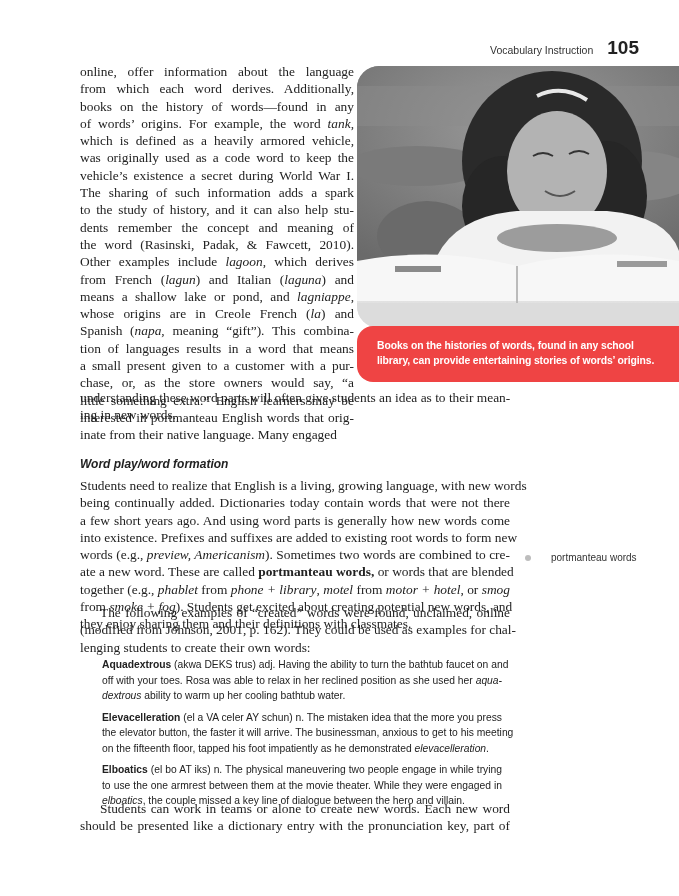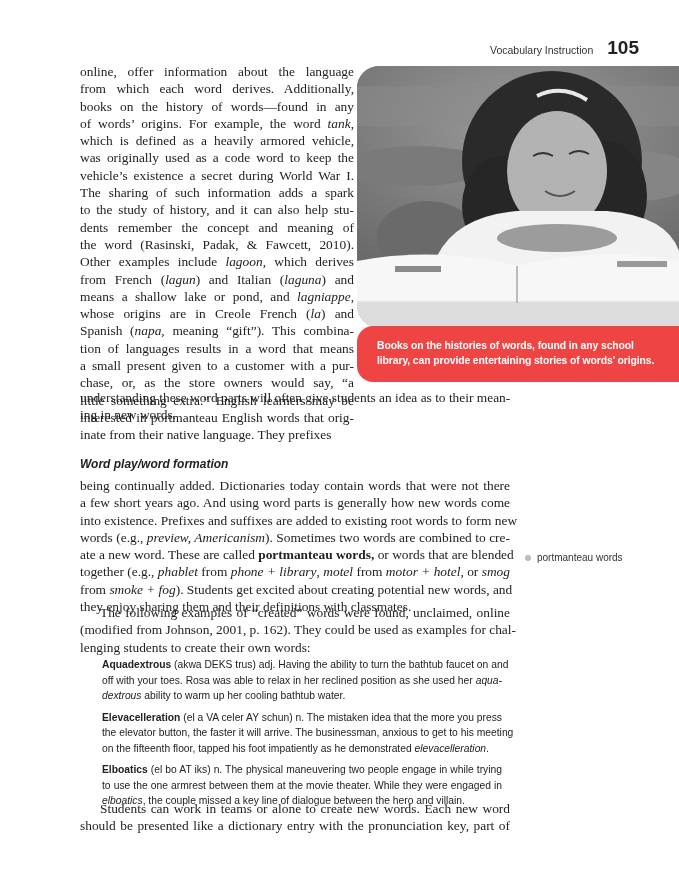--- a/index.html
+++ b/index.html
@@ -18,21 +18,21 @@
   .full-text { position: absolute; left: 80px; width: 430px; font-size: 13.4px; line-height: 17.3px; }
   .full-text .line { white-space: nowrap; }
 
   .photo { position: absolute; left: 357px; top: 66px; width: 322px; height: 262px; border-radius: 22px 0 0 22px; overflow: hidden;
            background: linear-gradient(180deg, #8a8a8a 0%, #7a7a7a 40%, #6e6e6e 62%, #bdbdbd 72%, #e6e6e6 85%, #d8d8d8 100%); }
   .caption-box { position: absolute; left: 357px; top: 326px; width: 322px; height: 56px; background: #ef4444; border-radius: 16px 0 0 16px; }
   .caption-box .caption { position: absolute; left: 20px; top: 12px; right: 20px; color: #ffffff; font-size: 10.4px; line-height: 15px; font-weight: bold; letter-spacing: -0.1px; }
 
   .heading { position: absolute; left: 80px; top: 457px; font-size: 12px; font-style: italic; font-weight: bold; color: #222; }
 
-  .margin-note { position: absolute; left: 525px; top: 552px; font-size: 10px; color: #333; display: flex; align-items: center; gap: 6px; }
+  .margin-note { position: absolute; left: 525px; top: 552px; font-size: 10px; color: #333; display: flex; align-items: center; gap: 20px; }
   .margin-note .dot { width: 6px; height: 6px; border-radius: 50%; background: #bdbdbd; display: inline-block; }
 
   .examples { position: absolute; left: 102px; width: 400px; font-size: 10.3px; line-height: 15.5px; color: #222; }
   .examples .entry { margin-bottom: 6px; }
   .examples .line { text-align-last: justify; }
   .examples .line.last { text-align-last: left; }
   b.term { font-weight: bold; }
   i { font-style: italic; }
 </style>
 </head>
@@ -58,21 +58,21 @@
     <span class="line">Other examples include <i>lagoon</i>, which derives</span>
     <span class="line">from French (<i>lagun</i>) and Italian (<i>laguna</i>) and</span>
     <span class="line">means a shallow lake or pond, and <i>lagniappe</i>,</span>
     <span class="line">whose origins are in Creole French (<i>la</i>) and</span>
     <span class="line">Spanish (<i>napa</i>, meaning “gift”). This combina-</span>
     <span class="line">tion of languages results in a word that means</span>
     <span class="line">a small present given to a customer with a pur-</span>
     <span class="line">chase, or, as the store owners would say, “a</span>
     <span class="line">little something extra.” English learners may be</span>
     <span class="line">interested in portmanteau English words that orig-</span>
-    <span class="line last">inate from their native language. They prefixes</span>
+    <span class="line last">inate from their native language. Many engaged</span>
   </div>
 
 <div class="photo">
   <svg width="322" height="262" viewBox="0 0 322 262">
     <defs>
       <radialGradient id="bg" cx="0.5" cy="0.3" r="0.8">
         <stop offset="0" stop-color="#9a9a9a"></stop>
         <stop offset="1" stop-color="#6a6a6a"></stop>
       </radialGradient>
     </defs>
@@ -109,20 +109,21 @@
 </div>
 
 <div class="full-text serif" style="top: 389px;" id="cont-text">
     <span class="line">understanding these word parts will often give students an idea as to their mean-</span>
     <span class="line last">ing in new words.</span>
   </div>
 
 <div class="heading sans">Word play/word formation</div>
 
 <div class="full-text serif" style="top: 477px;" id="section-text">
+    <span class="line">Students need to realize that English is a living, growing language, with new words</span>
     <span class="line">being continually added. Dictionaries today contain words that were not there</span>
     <span class="line">a few short years ago. And using word parts is generally how new words come</span>
     <span class="line">into existence. Prefixes and suffixes are added to existing root words to form new</span>
     <span class="line">words (e.g., <i>preview, Americanism</i>). Sometimes two words are combined to cre-</span>
     <span class="line">ate a new word. These are called <b class="term">portmanteau words,</b> or words that are blended</span>
     <span class="line">together (e.g., <i>phablet</i> from <i>phone + library</i>, <i>motel</i> from <i>motor + hotel</i>, or <i>smog</i></span>
     <span class="line">from <i>smoke + fog</i>). Students get excited about creating potential new words, and</span>
     <span class="line last">they enjoy sharing them and their definitions with classmates.</span>
   </div>
 

